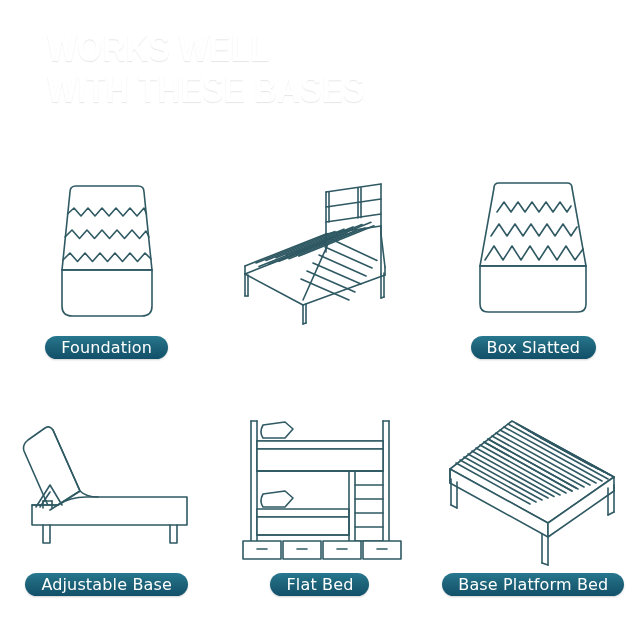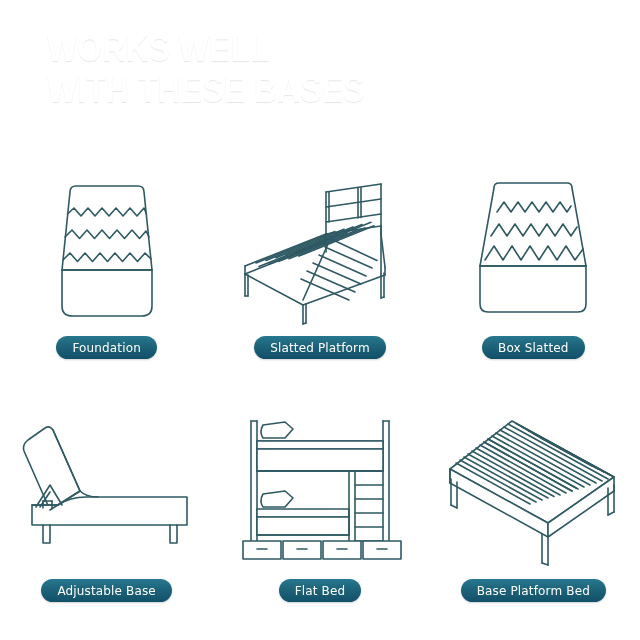--- a/index.html
+++ b/index.html
@@ -79,29 +79,29 @@
 
   .pill {
     display: inline-flex;
     align-items: center;
     justify-content: center;
     height: 23px;
     padding: 0 16px;
     border-radius: 12px;
     color: #ffffff;
     font-family: "DejaVu Sans", sans-serif;
-    font-size: 12px;
+    font-size: 16px;
     font-weight: normal;
     letter-spacing: 0.15px;
     white-space: nowrap;
     background: linear-gradient(180deg, #27788f 0%, #1d6379 45%, #12506a 100%);
     box-shadow: 0 1px 2px rgba(0,0,0,0.18);
   }
   .row-1 .pill { margin-top: 2px; }
-  .row-2 .pill { margin-top: 6px; }
+  .row-2 .pill { }
 
   .art path, .art line, .art polyline, .art polygon, .art rect, .art ellipse {
     fill: none;
     stroke: #2f5963;
     stroke-width: 1.6;
     stroke-linejoin: round;
     stroke-linecap: round;
   }
   .art .fillwhite { fill: #ffffff; }
 </style>
@@ -179,21 +179,20 @@
         <path d="M20 100 L20 122"></path>
         <path d="M23 101 L23 122"></path>
         <path d="M20 122 L23 122"></path>
         <path d="M78 131 L78 150"></path>
         <path d="M81 130 L81 149"></path>
         <path d="M78 150 L81 149"></path>
         <path d="M156 100 L156 124"></path>
         <path d="M159 99 L159 123"></path>
         <path d="M156 124 L159 123"></path>
       </svg>
-      <span class="pill">Slatted Platform</span>
     </div>
 
     <div class="cell row-1">
       <svg class="art" viewBox="0 0 190 160">
         <path class="fillwhite" d="M56 14 Q56 9 61 9 L129 9 Q134 9 134 14 L148 92 L42 92 Z"></path>
         <path class="fillwhite" d="M42 92 L148 92 L148 130 Q148 138 140 138 L50 138 Q42 138 42 130 Z"></path>
         <line x1="42" y1="92" x2="148" y2="92"></line>
         <path d="M59 38 L66 28 L73 38 L80 28 L87 38 L94 28 L101 38 L108 28 L115 38 L122 28 L129 38 L133 32"></path>
         <path d="M53 62 L61 50 L69 62 L77 50 L85 62 L93 50 L101 62 L109 50 L117 62 L125 50 L133 62 L139 53"></path>
         <path d="M47 86 L56 72 L65 86 L74 72 L83 86 L92 72 L101 86 L110 72 L119 86 L128 72 L137 86 L145 75"></path>

